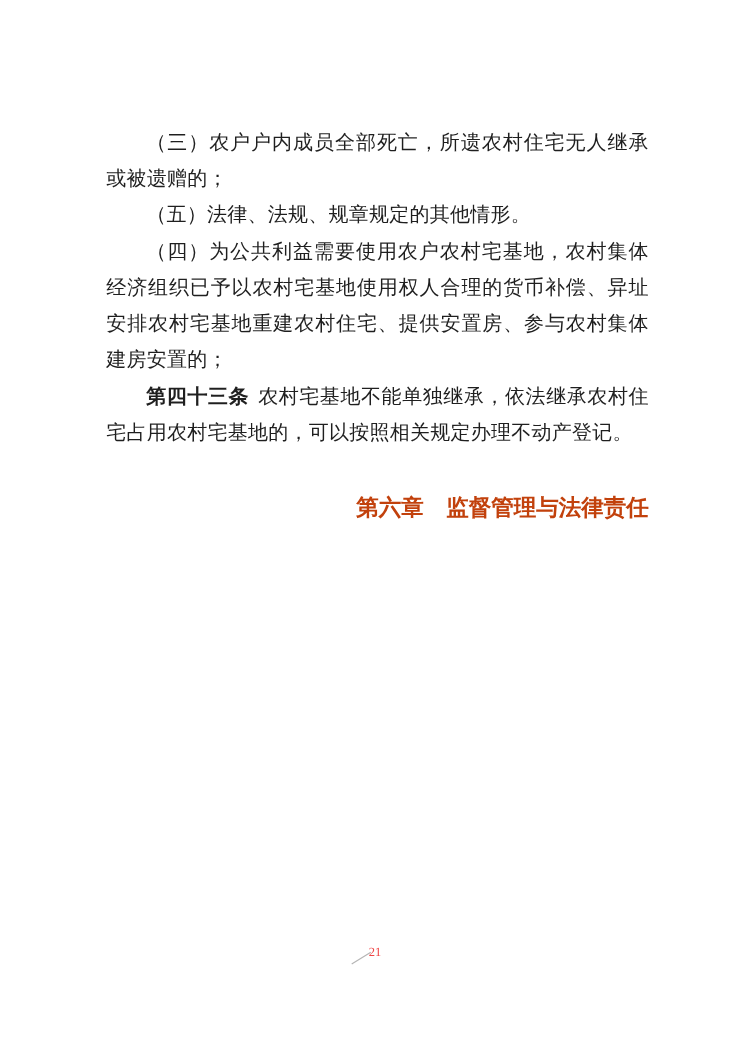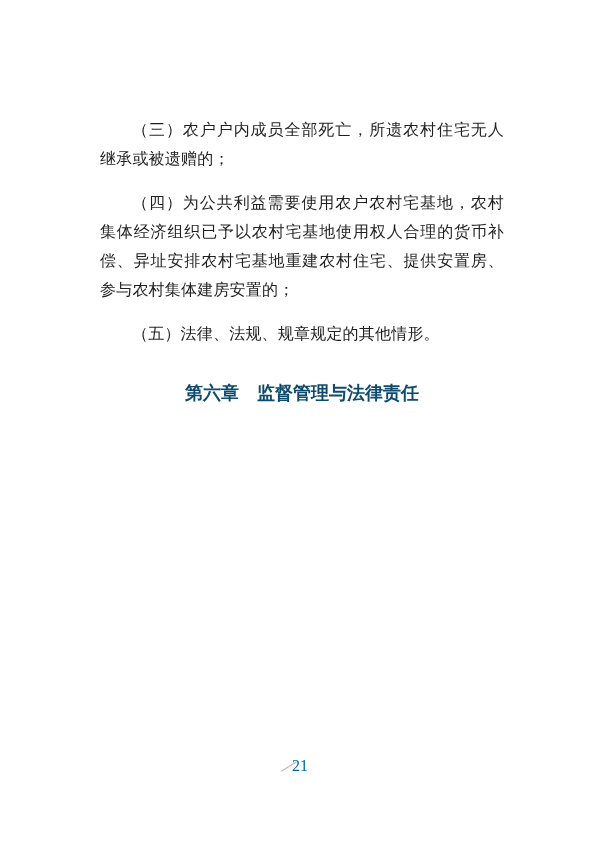--- a/index.html
+++ b/index.html
@@ -16,77 +16,78 @@
     font-family: "Liberation Serif", "DejaVu Serif", serif;
     color: #1f1f1f;
   }
   .content {
     position: absolute;
     left: 85px;
     top: 100px;
     width: 434px;
   }
   .content p {
-    margin: 15px;
+    margin: 0;
     font-size: 16px;
     line-height: 29px;
     text-indent: 2em;
     text-align: justify;
     text-justify: inter-character;
     letter-spacing: 0.2px;
   }
   .content p .lead {
     font-family: "Liberation Sans", "DejaVu Sans", sans-serif;
     font-weight: bold;
     margin-right: 0.45em;
   }
   .chapter {
     margin: 30px 0 5px 0;
     font-family: "Liberation Sans", "DejaVu Sans", sans-serif;
     font-weight: bold;
     font-size: 18px;
     line-height: 30px;
-    text-align: center;
-    color: #0c4a6e;
+    text-align: right;
+    color: #c2410c;
   }
   .content p.last-para {
     line-height: 29.5px;
   }
   .pageno {
     position: absolute;
     left: 0;
     right: 0;
     top: 757px;
     text-align: center;
-    font-size: 16px;
-    color: #0369a1;
+    font-size: 10px;
+    color: #ef4444;
     font-family: "Liberation Serif", "DejaVu Serif", serif;
   }
   .artifact {
     position: absolute;
     left: 280px;
     top: 766px;
     width: 18px;
     height: 0;
     border-top: 1px solid #b5b5b5;
     transform: rotate(-32deg);
   }
 </style>
 </head>
 <body>
 
 <div class="page">
   <div class="content">
 
     <p><span>（三）农户户内成员全部死亡，所遗农村住宅无人继承或被遗赠的；</span></p>
 
+    <p><span>（五）法律、法规、规章规定的其他情形。</span></p>
+
     <p><span>（四）为公共利益需要使用农户农村宅基地，农村集体经济组织已予以农村宅基地使用权人合理的货币补偿、异址安排农村宅基地重建农村住宅、提供安置房、参与农村集体建房安置的；</span></p>
 
-    <p><span>（五）法律、法规、规章规定的其他情形。</span></p>
-
+    <p><span class="lead">第四十三条</span><span>农村宅基地不能单独继承，依法继承农村住宅占用农村宅基地的，可以按照相关规定办理不动产登记。</span></p>
 
 
 
     <h2 class="chapter">第六章　监督管理与法律责任</h2>
 
 
   </div>
 
   <div class="artifact"></div>
 

